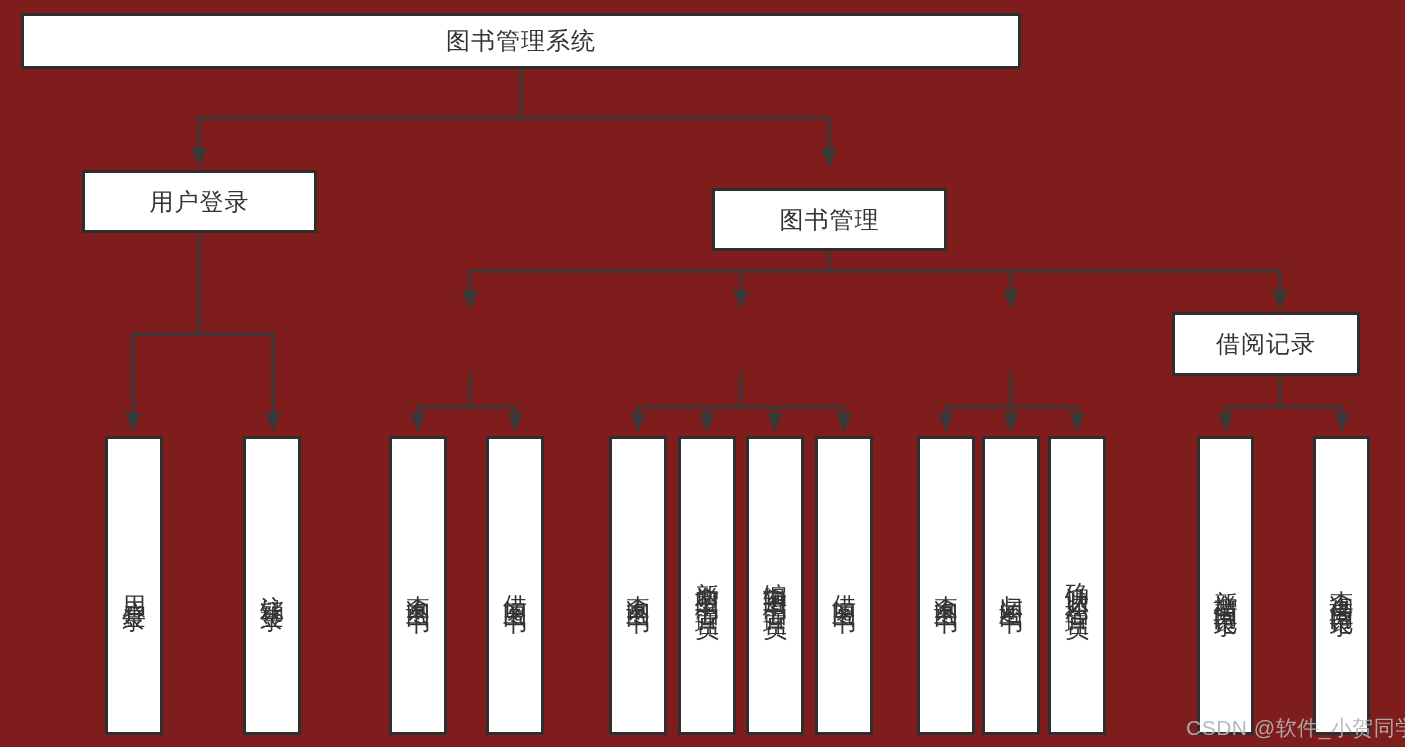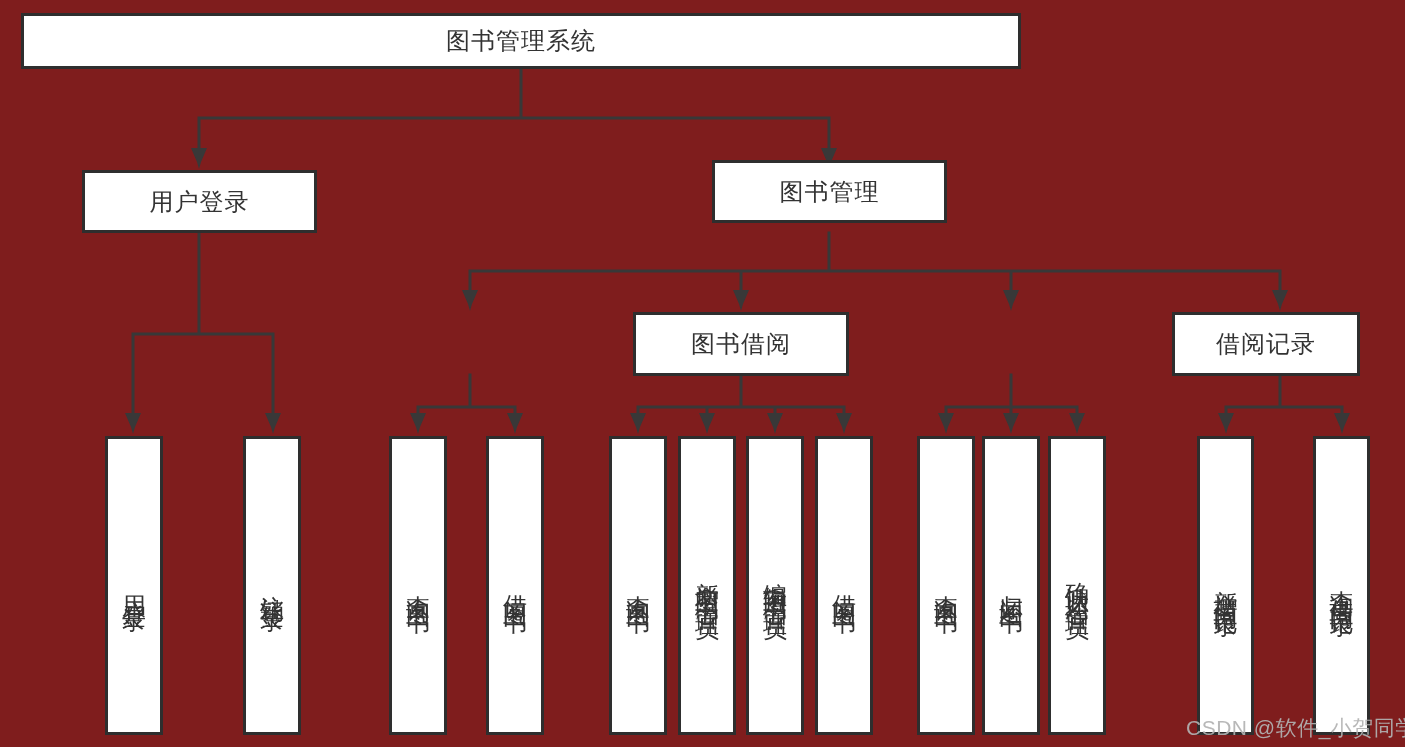--- a/index.html
+++ b/index.html
@@ -72,27 +72,24 @@
     </g>
   </svg>
 
   <div class="hbox" style="left:21px;top:13px;width:1000px;height:56px">
     <span class="lbl">图书管理系统</span>
   </div>
 
   <div class="hbox" style="left:82px;top:170px;width:235px;height:63px">
     <span class="lbl">用户登录</span>
   </div>
-  <div class="hbox" style="left:712px;top:160px;width:235px;height:63px">
+  <div class="hbox" style="left:712px;top:188px;width:235px;height:63px">
     <span class="lbl">图书管理</span>
   </div>
 
-  <div class="hbox" style="left:633px;top:312px;width:216px;height:64px">
-    <span class="lbl">图书借阅</span>
-  </div>
   <div class="hbox" style="left:1172px;top:312px;width:188px;height:64px">
     <span class="lbl">借阅记录</span>
   </div>
 
   <div class="vbox" style="left:105px">
     <span class="vlbl">用户登录</span>
   </div>
   <div class="vbox" style="left:243px">
     <span class="vlbl">注销登录</span>
   </div>

